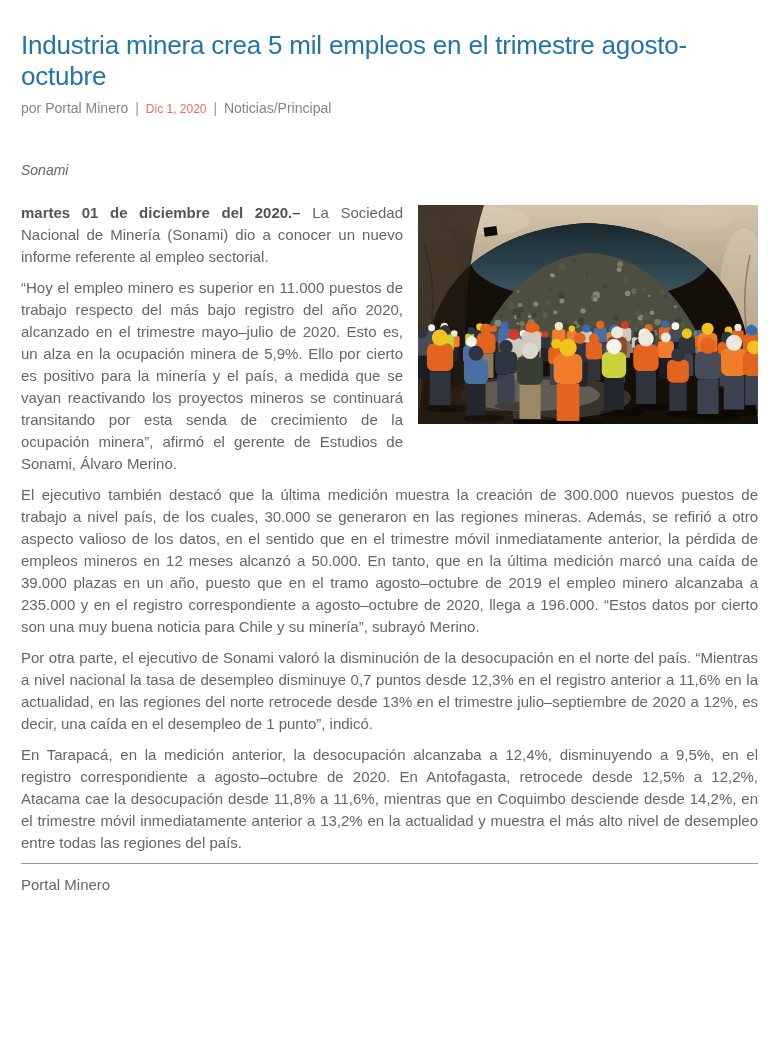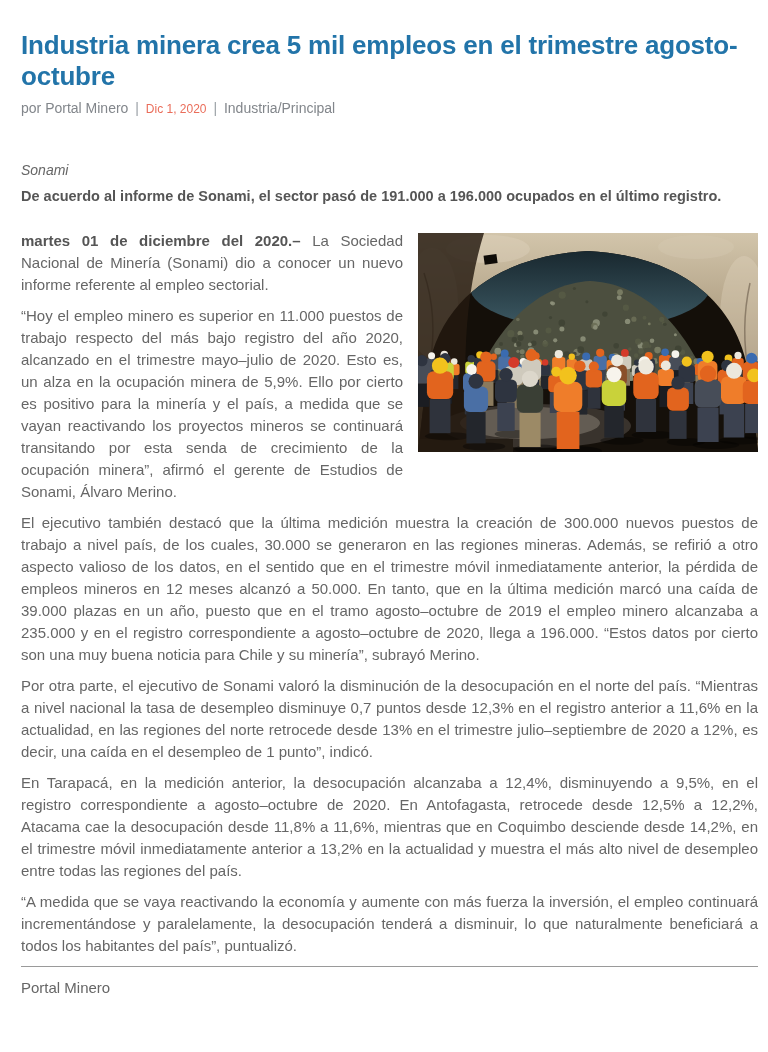--- a/index.html
+++ b/index.html
@@ -3,21 +3,21 @@
 <meta charset="utf-8">
 <style>
   html,body{margin:0;padding:0;background:#fff;}
   body{
     width:768px;height:1052px;overflow:hidden;
     font-family:"Liberation Sans","DejaVu Sans",sans-serif;
     -webkit-text-size-adjust:none;
   }
   .page{padding:30px 10px 0 21px;}
   h1.title{
-    margin:0;font-size:26px;line-height:31px;font-weight:700;
+    margin:0;font-size:26px;line-height:31px;font-weight:400;
     letter-spacing:-0.2px;color:var(--title_blue,#2274a9);
   }
   .byline{margin-top:8px;font-size:14px;color:var(--byline_gray,#82868b);}
   .byline a{color:inherit;text-decoration:none;cursor:pointer;}
   .byline .sep{margin:0 3px;color:#9aa0a5;}
   .byline .date{font-size:12px;color:var(--date_red,#ea6d5a);text-align:center;}
   p.location{margin:46px 0 0;font-style:italic;font-size:14px;color:var(--body_gray,#666);}
   p.lead{margin:9px 0 0;font-size:14.5px;font-weight:bold;color:var(--lead_gray,#555);line-height:19px;}
   .body{margin-top:24px;font-size:15px;line-height:22px;color:var(--body_gray,#666);text-align:justify;}
   .body p{margin:0 0 9px;}
@@ -37,26 +37,25 @@
 <div class="page">
 
   <h1 class="title">Industria minera crea 5 mil empleos en el trimestre agosto-octubre</h1>
 
   <div class="byline">
     <span>por</span>
     <a href="#">Portal Minero</a>
     <span class="sep">|</span>
     <span class="date">Dic 1, 2020</span>
     <span class="sep">|</span>
-    <a href="#">Industria/Principal</a>
+    <a href="#">Noticias/Principal</a>
   </div>
 
   <p class="location">Sonami</p>
 
-  <p class="lead">De acuerdo al informe de Sonami, el sector pasó de 191.000 a 196.000 ocupados en el último registro.</p>
 
   <div class="body">
 
     <figure class="photo">
       <svg viewBox="0 0 340 219" preserveAspectRatio="none" aria-hidden="true">
         <defs>
           <linearGradient id="wallg" x1="0" y1="0" x2="0" y2="1">
             <stop offset="0" stop-color="#d2c5ab"></stop>
             <stop offset="0.45" stop-color="#ab9a7e"></stop>
             <stop offset="1" stop-color="#6e5f4a"></stop>
@@ -377,19 +376,18 @@
             <circle cx="150.0" cy="142.6" r="8.8" fill="#f2c21d"></circle>
           </g>
       </svg>
     </figure>
 
     <p><strong>martes 01 de diciembre del 2020.–</strong><span> La Sociedad Nacional de Minería (Sonami) dio a conocer un nuevo informe referente al empleo sectorial.</span></p>
     <p>“Hoy el empleo minero es superior en 11.000 puestos de trabajo respecto del más bajo registro del año 2020, alcanzado en el trimestre mayo–julio de 2020. Esto es, un alza en la ocupación minera de 5,9%. Ello por cierto es positivo para la minería y el país, a medida que se vayan reactivando los proyectos mineros se continuará transitando por esta senda de crecimiento de la ocupación minera”, afirmó el gerente de Estudios de Sonami, Álvaro Merino.</p>
     <p>El ejecutivo también destacó que la última medición muestra la creación de 300.000 nuevos puestos de trabajo a nivel país, de los cuales, 30.000 se generaron en las regiones mineras. Además, se refirió a otro aspecto valioso de los datos, en el sentido que en el trimestre móvil inmediatamente anterior, la pérdida de empleos mineros en 12 meses alcanzó a 50.000. En tanto, que en la última medición marcó una caída de 39.000 plazas en un año, puesto que en el tramo agosto–octubre de 2019 el empleo minero alcanzaba a 235.000 y en el registro correspondiente a agosto–octubre de 2020, llega a 196.000. “Estos datos por cierto son una muy buena noticia para Chile y su minería”, subrayó Merino.</p>
     <p>Por otra parte, el ejecutivo de Sonami valoró la disminución de la desocupación en el norte del país. “Mientras a nivel nacional la tasa de desempleo disminuye 0,7 puntos desde 12,3% en el registro anterior a 11,6% en la actualidad, en las regiones del norte retrocede desde 13% en el trimestre julio–septiembre de 2020 a 12%, es decir, una caída en el desempleo de 1 punto”, indicó.</p>
     <p>En Tarapacá, en la medición anterior, la desocupación alcanzaba a 12,4%, disminuyendo a 9,5%, en el registro correspondiente a agosto–octubre de 2020. En Antofagasta, retrocede desde 12,5% a 12,2%, Atacama cae la desocupación desde 11,8% a 11,6%, mientras que en Coquimbo desciende desde 14,2%, en el trimestre móvil inmediatamente anterior a 13,2% en la actualidad y muestra el más alto nivel de desempleo entre todas las regiones del país.</p>
-    <p>“A medida que se vaya reactivando la economía y aumente con más fuerza la inversión, el empleo continuará incrementándose y paralelamente, la desocupación tenderá a disminuir, lo que naturalmente beneficiará a todos los habitantes del país”, puntualizó.</p>
   </div>
 
   <hr class="rule dark">
   <p class="footer-author">Portal Minero</p>
 
 </div>
 
 </body></html>

